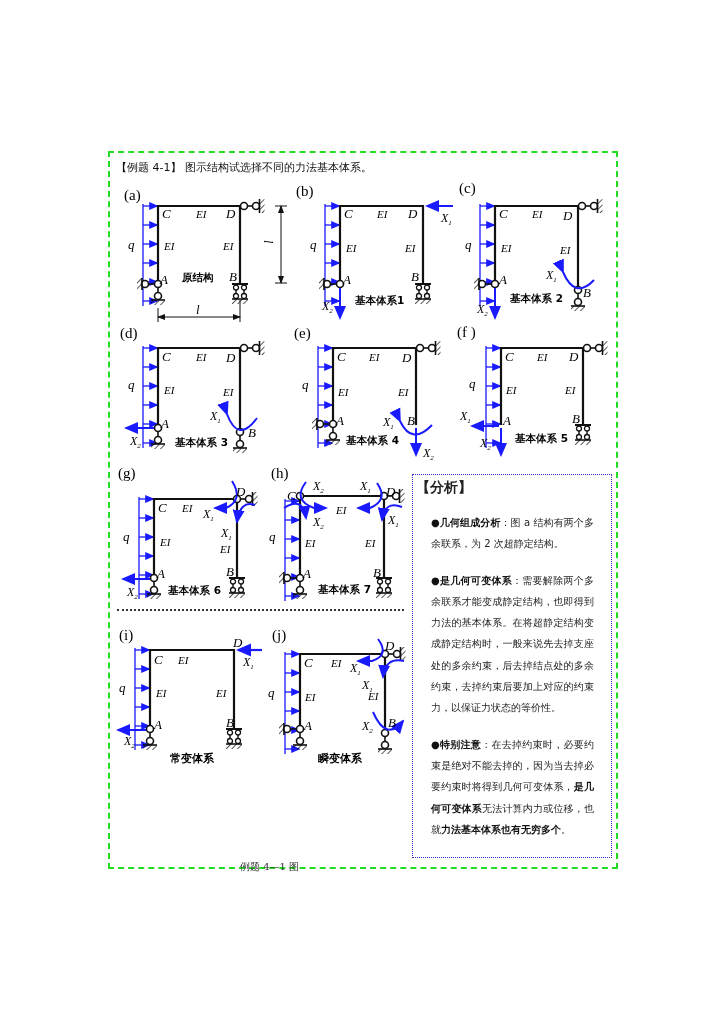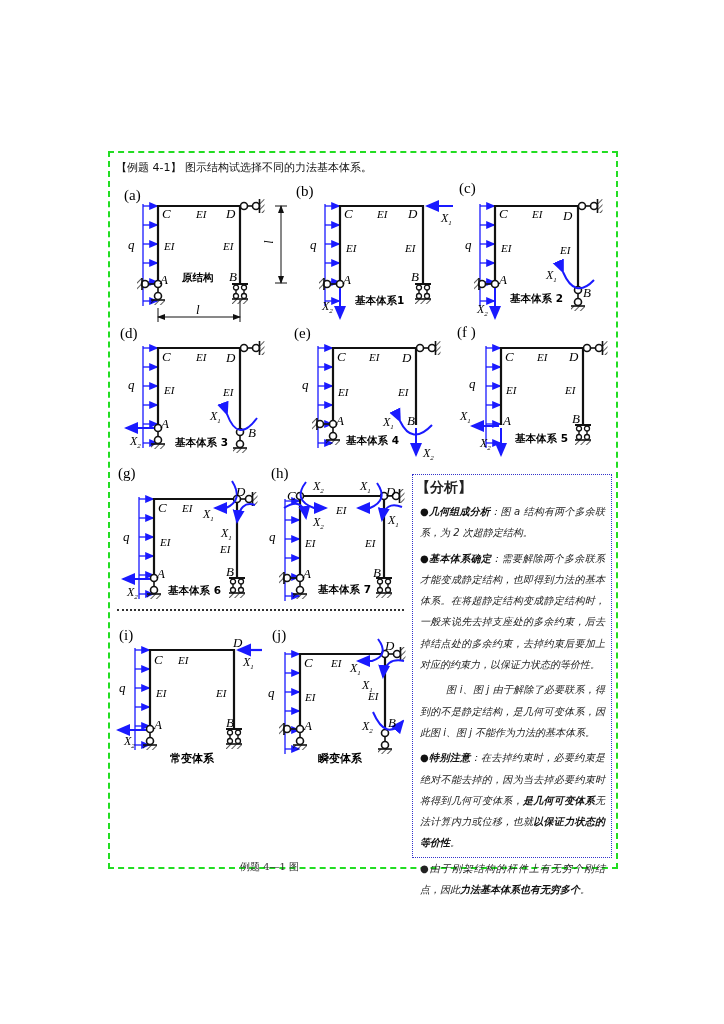--- a/index.html
+++ b/index.html
@@ -3,21 +3,21 @@
 <meta charset="utf-8">
 <style>
   html,body{margin:0;padding:0;background:#fff;}
   body{width:724px;height:1024px;position:relative;overflow:hidden;font-family:"DejaVu Sans",sans-serif;}
   .outer{position:absolute;left:108px;top:151px;width:510px;height:718px;border:2px dashed #22dd22;box-sizing:border-box;}
   .title{position:absolute;left:116px;top:160px;font-size:11px;color:#111;white-space:nowrap;}
   svg.fig{position:absolute;left:0;top:0;}
   .lbl{font-family:"Liberation Serif","DejaVu Serif",serif;}
   .analysis{position:absolute;left:412px;top:474px;width:200px;height:384px;border:1px dotted #3333cc;box-sizing:border-box;padding:2px 2px 0 3px;font-size:10px;line-height:21.3px;color:#222;}
   .analysis .h{font-size:14px;font-weight:bold;line-height:20px;}
-  .analysis p{margin:4px;text-align:justify;font-style:italic;}
+  .analysis p{margin:15px;text-align:justify;}
   .analysis b{color:#111;}
   .ind{text-indent:2.6em;}
   .divider{position:absolute;left:117px;top:609px;width:287px;border-top:2px dotted #333;}
   .caption{position:absolute;left:240px;top:820px;font-size:10px;color:#333;font-family:"DejaVu Serif",serif;margin-top:40px;}
 </style>
 </head>
 <body>
 
 <div class="outer"></div>
 <div class="title">【例题 4-1】 图示结构试选择不同的力法基本体系。</div>
@@ -341,17 +341,15 @@
     <text x="318" y="762" font-size="11" font-weight="bold">瞬变体系</text>
   </g>
 </svg>
 
 <div class="divider"></div>
 <div class="caption">例题 4—1 图</div>
 
 <div class="analysis">
   <div class="h">【分析】</div>
   <p><b>●几何组成分析</b><span>：图 a 结构有两个多余联系，为 2 次超静定结构。</span></p>
-  <p><b>●基本体系确定</b><span>：需要解除两个多余联系才能变成静定结构，也即得到力法的基本体系。在将超静定结构变成静定结构时，一般来说先去掉支座处的多余约束，后去掉结点处的多余约束，去掉约束后要加上对应的约束力，以保证力状态的等价性。</span></p>
-  <p class="ind">图 i、图 j 由于解除了必要联系，得到的不是静定结构，是几何可变体系，因此图 i、图 j 不能作为力法的基本体系。</p>
-  <p><b>●特别注意</b><span>：在去掉约束时，必要约束是绝对不能去掉的，因为当去掉必要约束时将得到几何可变体系，</span><b>是几何可变体系</b><span>无法计算内力或位移，也就</span><b>以保证力状态的等价性</b><span>。</span></p>
-  <p><span>●由于刚架结构的杆件上有无穷个刚结点，因此</span><b>力法基本体系也有无穷多个</b><span>。</span></p>
+  <p><b>●是几何可变体系</b><span>：需要解除两个多余联系才能变成静定结构，也即得到力法的基本体系。在将超静定结构变成静定结构时，一般来说先去掉支座处的多余约束，后去掉结点处的多余约束，去掉约束后要加上对应的约束力，以保证力状态的等价性。</span></p>
+  <p><b>●特别注意</b><span>：在去掉约束时，必要约束是绝对不能去掉的，因为当去掉必要约束时将得到几何可变体系，</span><b>是几何可变体系</b><span>无法计算内力或位移，也就</span><b>力法基本体系也有无穷多个</b><span>。</span></p>
 </div>
 
 </body></html>

